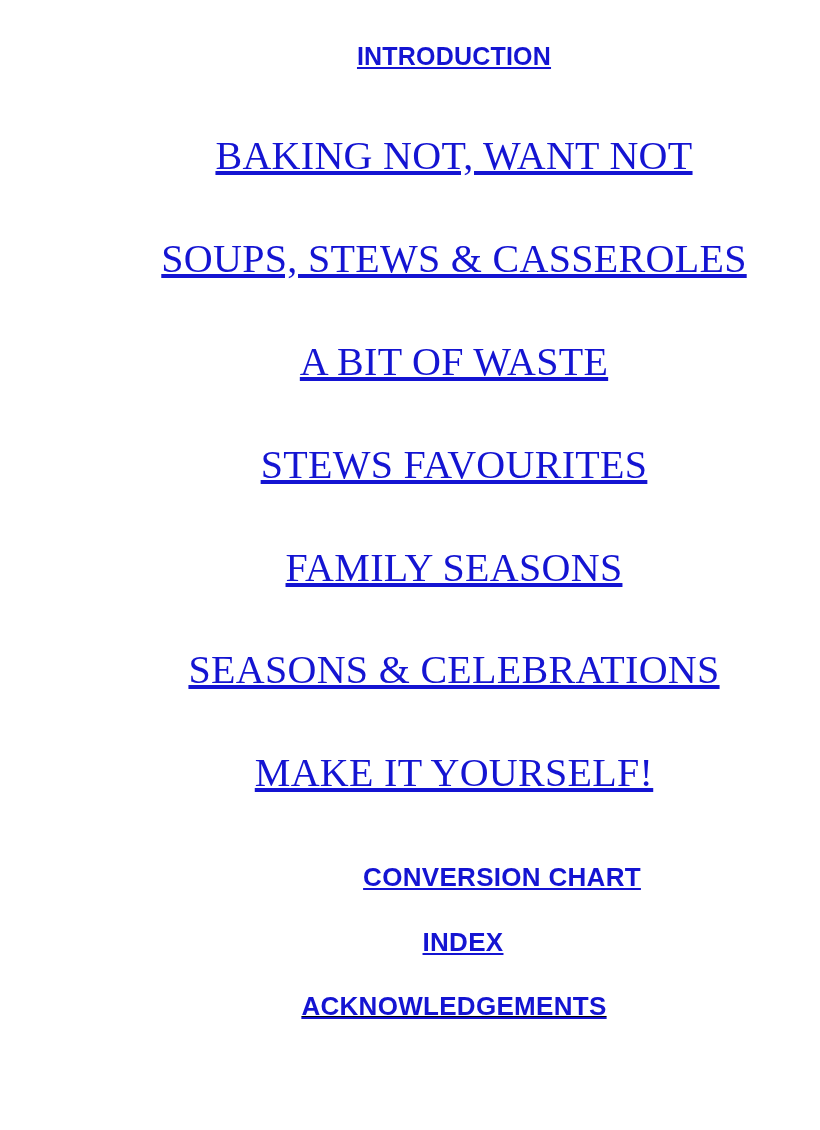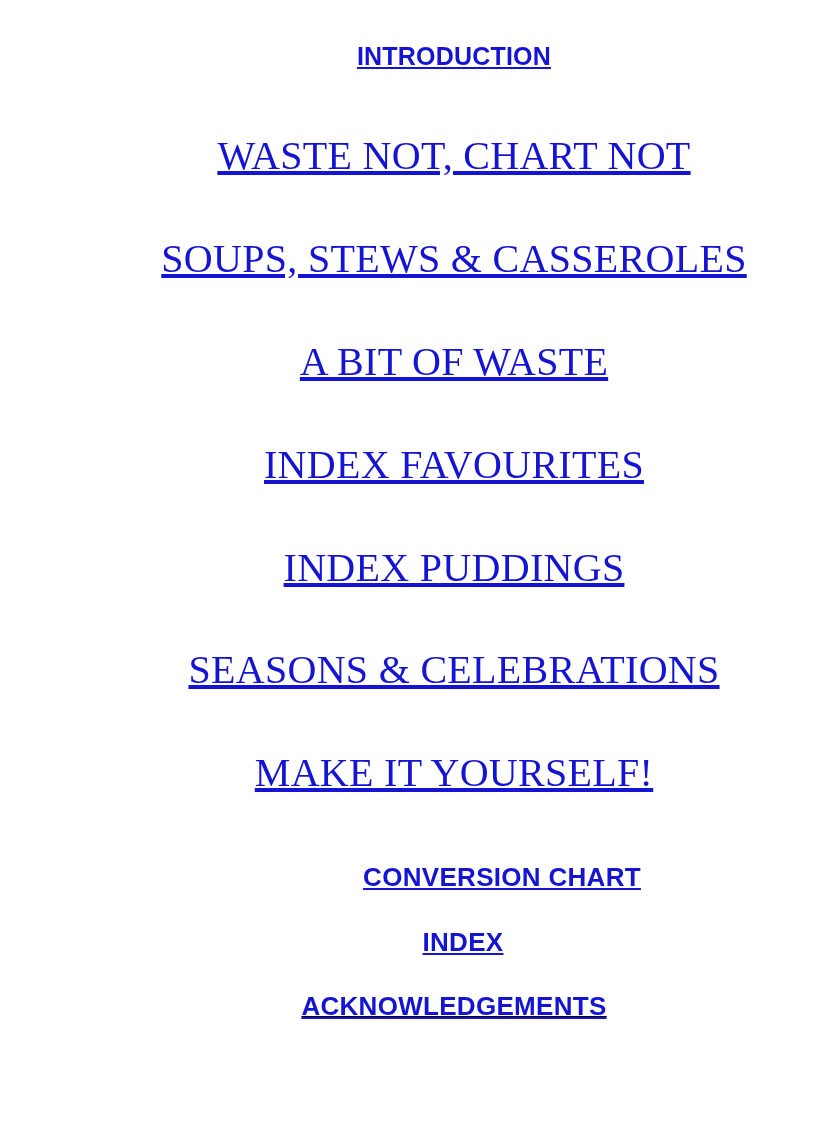--- a/index.html
+++ b/index.html
@@ -74,37 +74,37 @@
 <body>
 
 <div class="page">
   <ul class="toc">
 
     <li class="toc-item row r0 style-sans-small">
       <a class="toc-link" href="#">INTRODUCTION</a>
     </li>
 
     <li class="toc-item row r1 style-serif-large">
-      <a class="toc-link" href="#">WASTE NOT, CHART NOT</a>
+      <a class="toc-link" href="#">BAKING NOT, WANT NOT</a>
     </li>
 
     <li class="toc-item row r2 style-serif-large">
       <a class="toc-link" href="#">SOUPS, STEWS &amp; CASSEROLES</a>
     </li>
 
     <li class="toc-item row r3 style-serif-large">
       <a class="toc-link" href="#">A BIT OF WASTE</a>
     </li>
 
     <li class="toc-item row r4 style-serif-large">
-      <a class="toc-link" href="#">INDEX FAVOURITES</a>
+      <a class="toc-link" href="#">STEWS FAVOURITES</a>
     </li>
 
     <li class="toc-item row r5 style-serif-large">
-      <a class="toc-link" href="#">INDEX PUDDINGS</a>
+      <a class="toc-link" href="#">FAMILY SEASONS</a>
     </li>
 
     <li class="toc-item row r6 style-serif-large">
       <a class="toc-link" href="#">SEASONS &amp; CELEBRATIONS</a>
     </li>
 
     <li class="toc-item row r7 style-serif-large">
       <a class="toc-link" href="#">MAKE IT YOURSELF!</a>
     </li>
 

